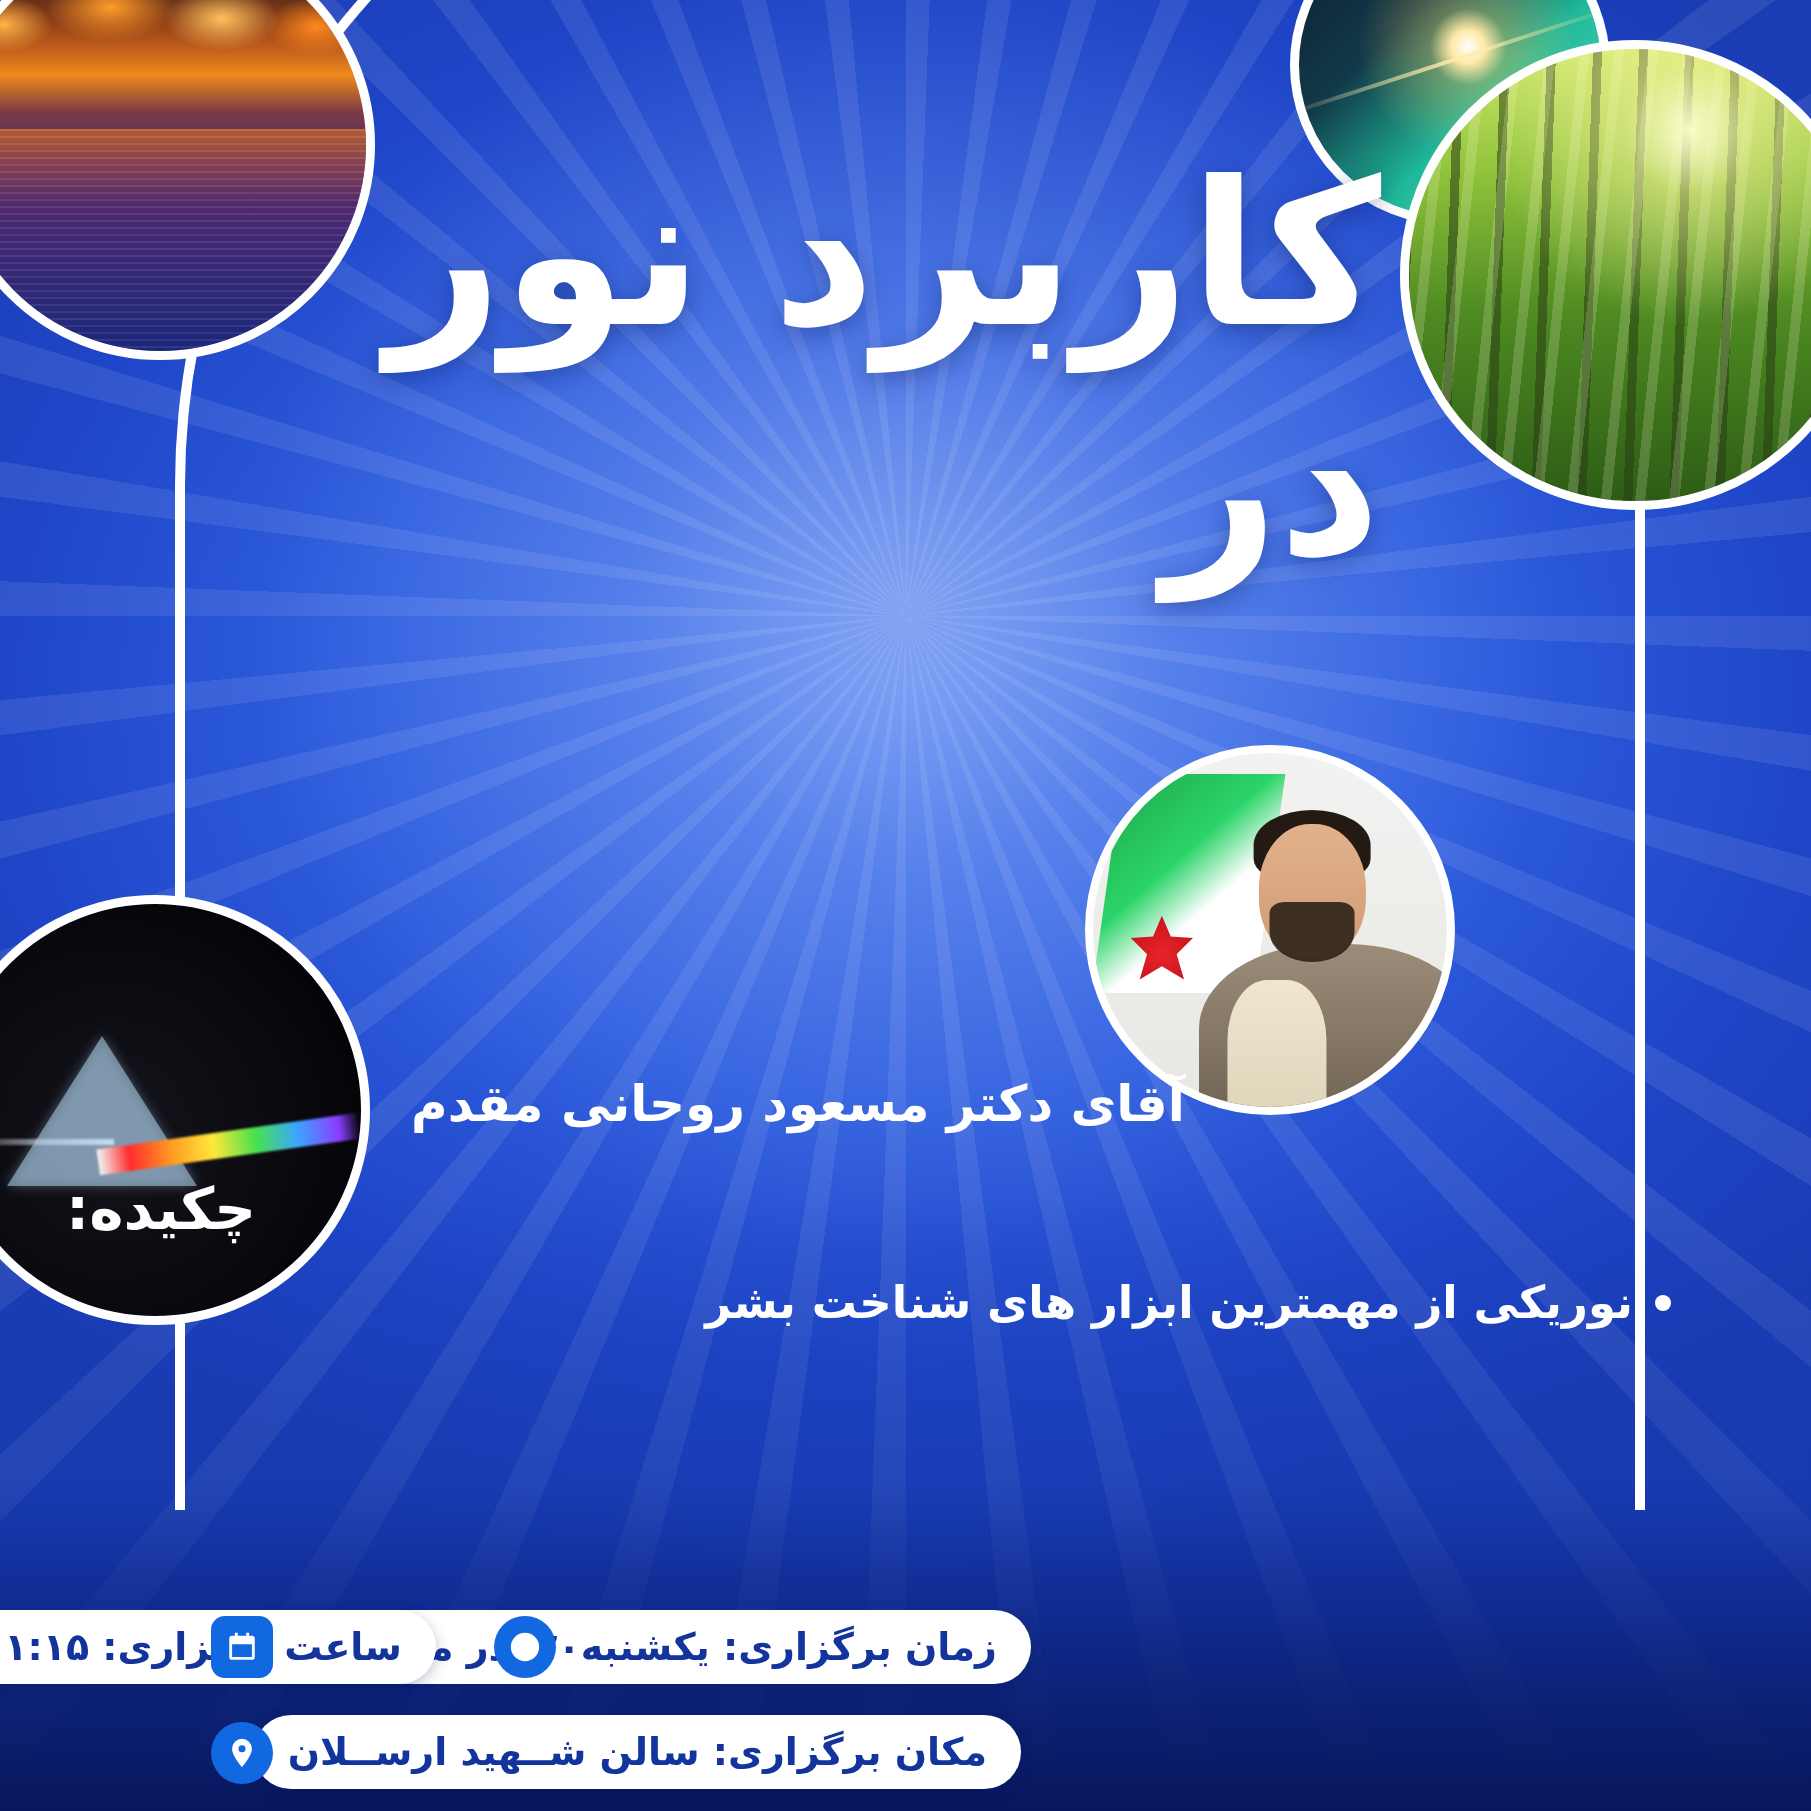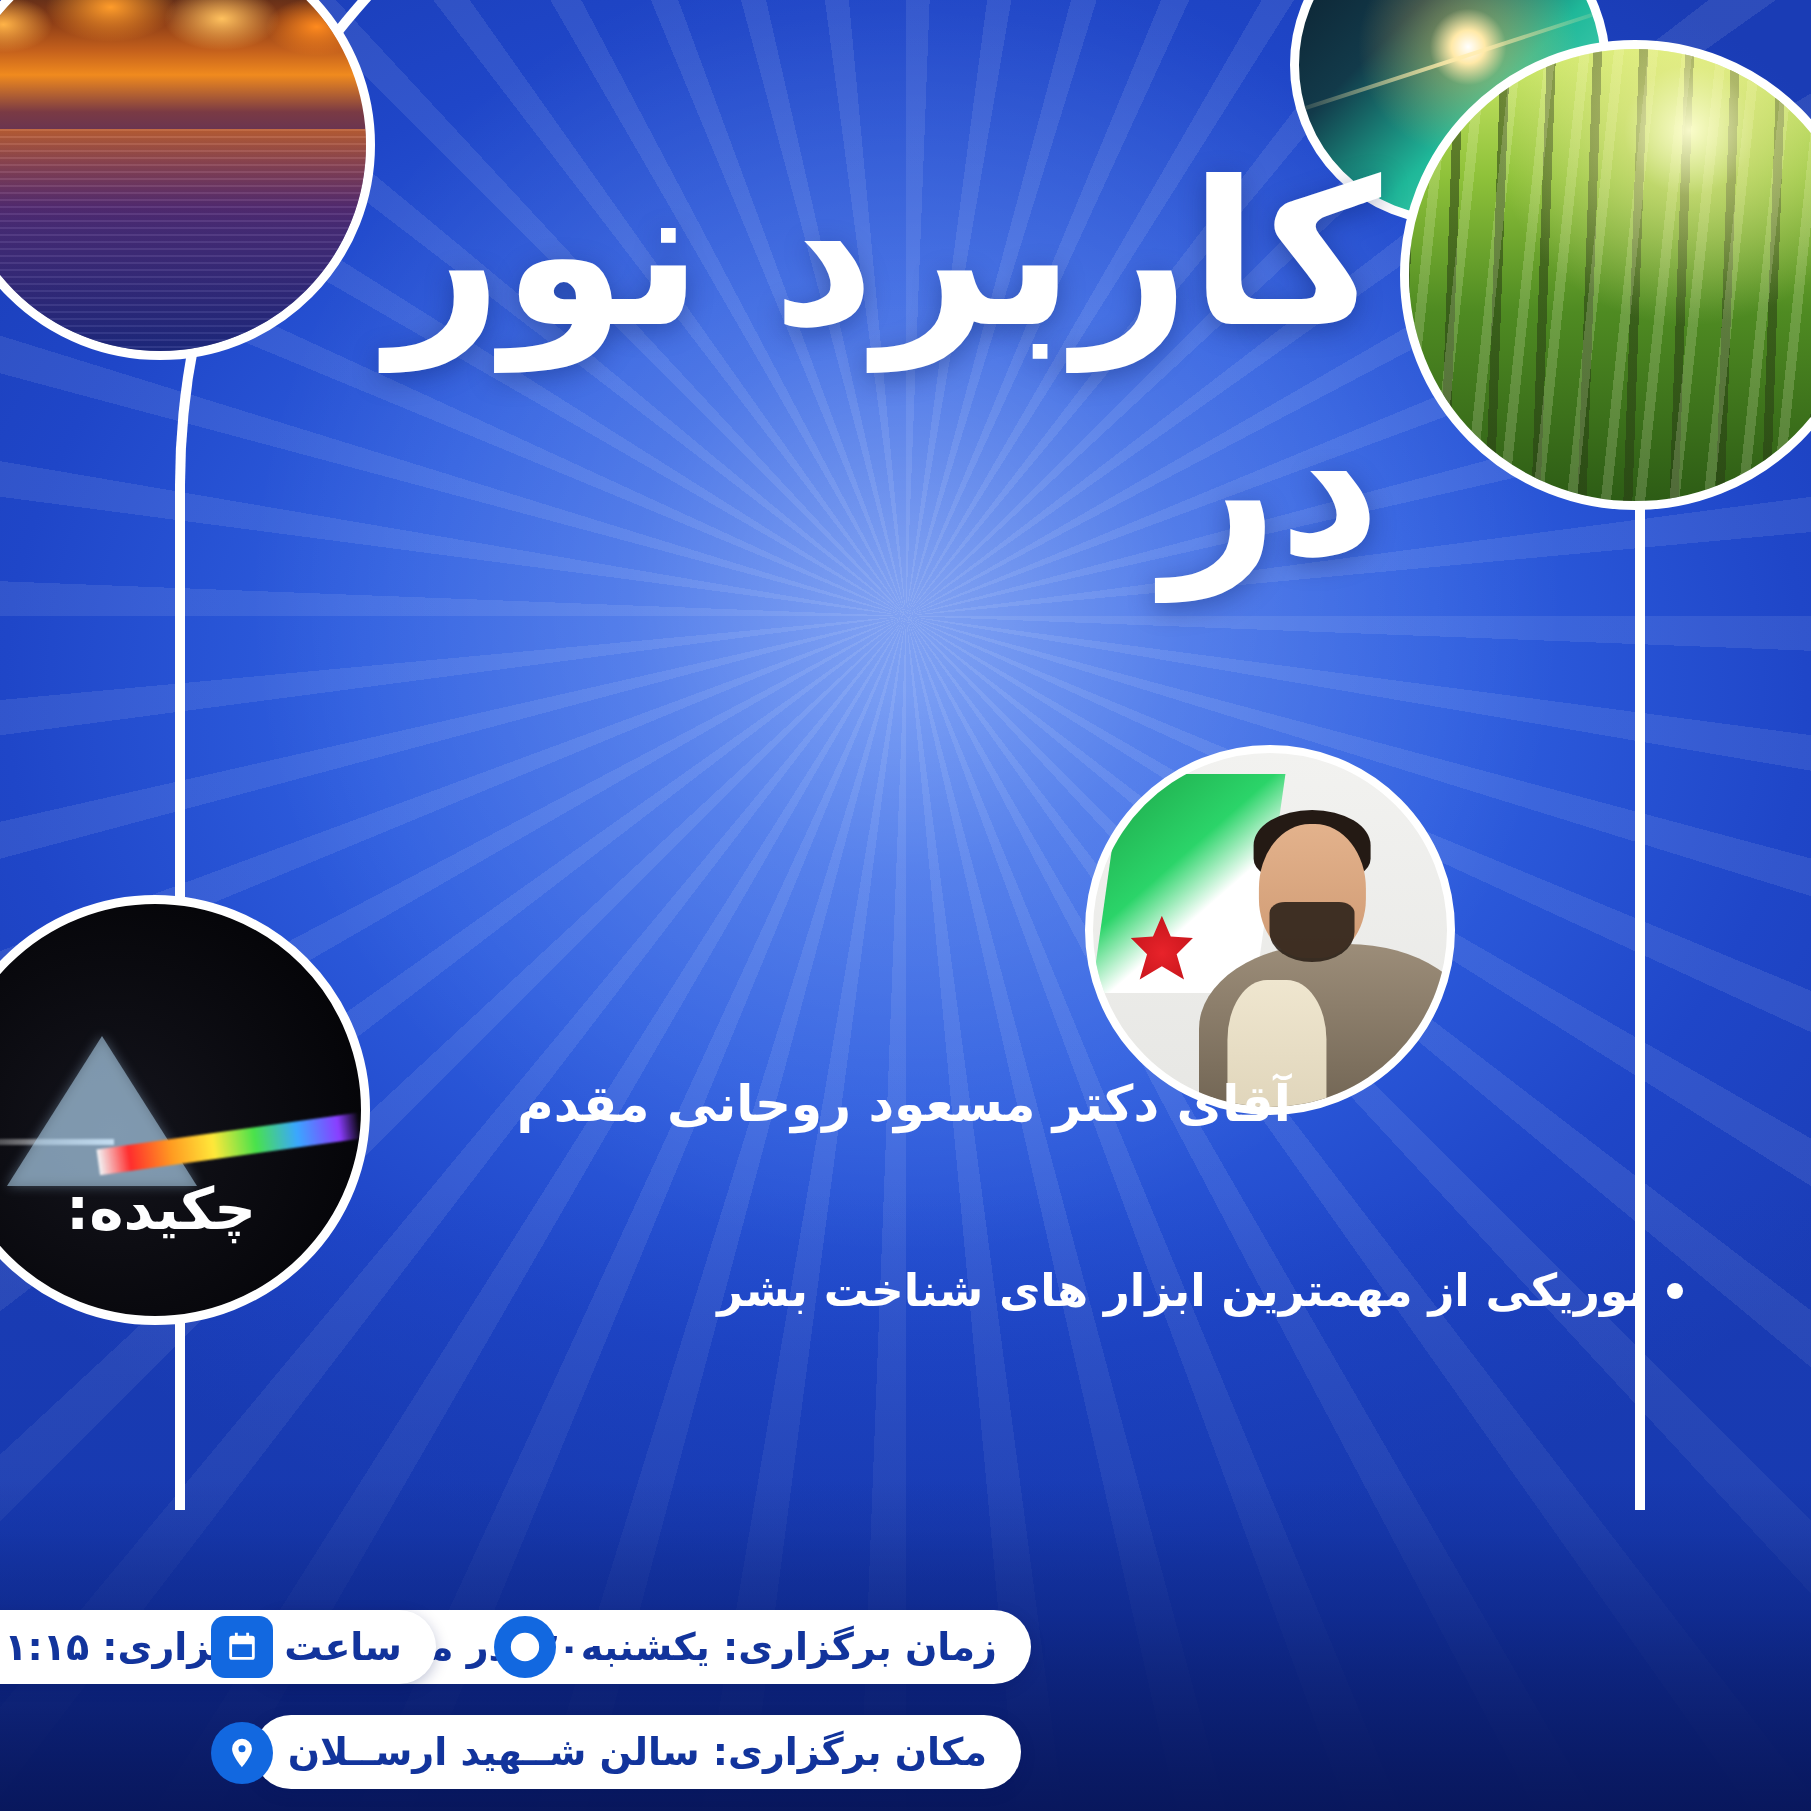--- a/index.html
+++ b/index.html
@@ -199,36 +199,36 @@
   }
   .title .l2{display:block;}
 
   
   .speaker-label{
     position:absolute;right:760px;top:1000px;width:420px;
     text-align:left;color:#ffffff;font-size:54px;font-weight:bold;
   }
   .speaker-name{
     position:absolute;right:520px;top:1075px;width:880px;
-    text-align:right;color:#ffffff;font-size:50px;font-weight:bold;
+    text-align:left;color:#ffffff;font-size:50px;font-weight:bold;
   }
 
   
   .abs-head{
     position:absolute;right:0;left:0;top:1175px;
     padding-left:66px;
     text-align:left;direction:rtl;
     color:#ffffff;font-size:58px;font-weight:bold;
   }
   .bullets{
     position:absolute;left:0;right:0;top:1255px;
     padding-left:130px;padding-right:120px;
     direction:rtl;text-align:right;
     color:#ffffff;font-size:45px;font-weight:bold;line-height:1.62;
-    list-style:none;margin:0;
+    list-style:none;margin:12px;
   }
   .bullets li{position:relative;padding-right:46px;margin-bottom:6px;}
   .bullets li:before{
     content:"";position:absolute;right:8px;top:28px;
     width:16px;height:16px;border-radius:50%;background:#ffffff;
   }
 
   
   .pill{
     position:absolute;

